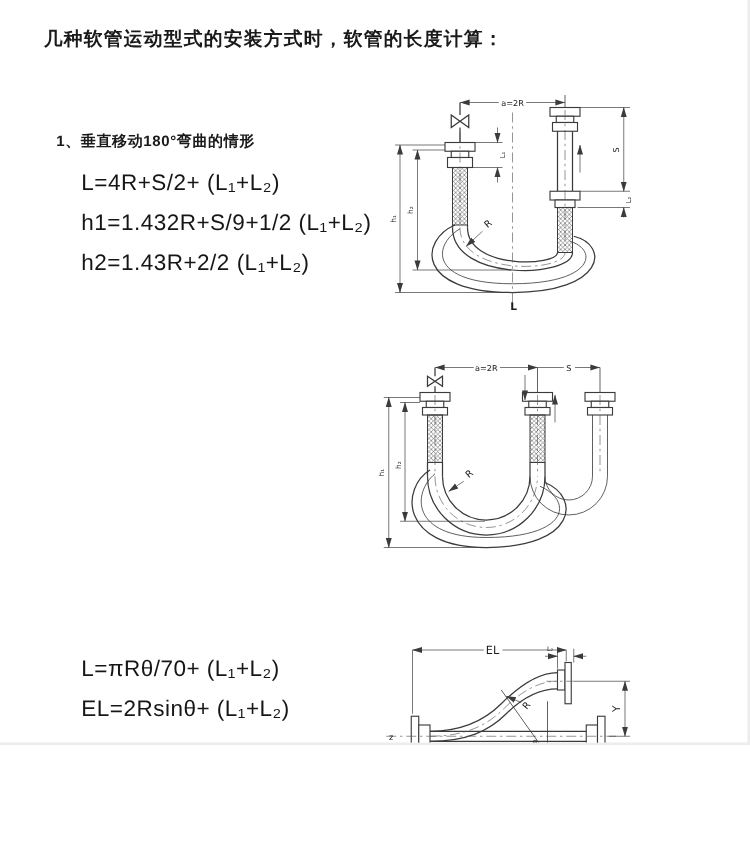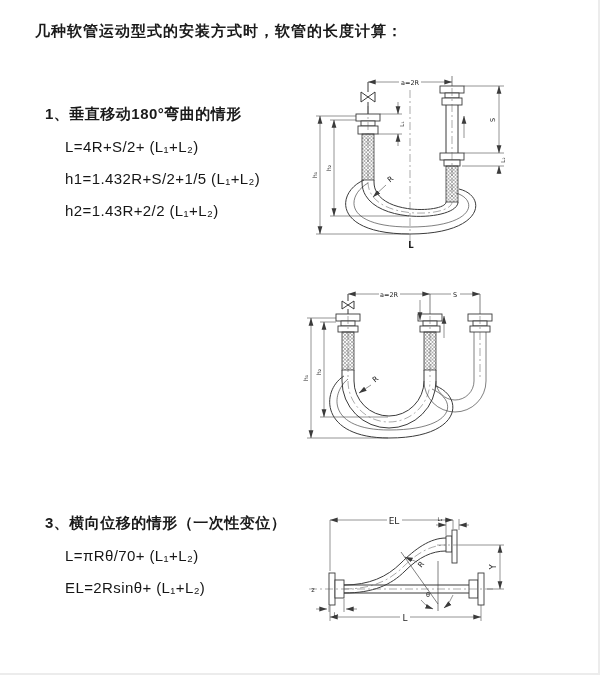--- a/index.html
+++ b/index.html
@@ -1,23 +1,23 @@
 <!DOCTYPE html>
 <html><head>
 <meta charset="utf-8">
 <style>
   html,body{margin:0;padding:0;background:#fff;}
-  .page{position:relative;width:600px;height:675px;background:#fff;overflow:hidden;
+  .page{position:relative;width:600px;height:596px;background:#fff;overflow:hidden;
         font-family:"Liberation Sans","DejaVu Sans",sans-serif;color:#1a1a1a;
         border-right:2px solid #ececec;border-bottom:2px solid #ececec;box-sizing:border-box;}
   .title{position:absolute;left:35px;top:22px;font-size:15px;font-weight:700;letter-spacing:1px;}
   .sec{position:absolute;left:45px;}
   #sec1{top:105px;} #sec2{top:300px;} #sec3{top:514px;}
-  .heading{font-size:15px;font-weight:700;letter-spacing:0.5px;height:20px;}
-  .formula{margin:11px 0 0 20px;font-size:15px;line-height:21px;letter-spacing:0.4px;color:#161616;}
+  .heading{font-size:12px;font-weight:700;letter-spacing:0.5px;height:20px;}
+  .formula{margin:11px 0 0 20px;font-size:18px;line-height:21px;letter-spacing:0.4px;color:#161616;}
   .diag{position:absolute;}
   #d1{left:312px;top:70px;} #d2{left:303px;top:286px;} #d3{left:297px;top:505px;}
   svg text{font-family:"DejaVu Sans",sans-serif;fill:#1c1c1c;}
   .ln{stroke:#3b3b3b;fill:none;stroke-width:1;}
   .thin{stroke:#3b3b3b;fill:none;stroke-width:0.65;}
   .dim{stroke:#3b3b3b;fill:none;stroke-width:0.55;}
   .cdash{stroke:#555;fill:none;stroke-width:0.5;stroke-dasharray:8,3,2,3;}
   .fit{fill:#fff;stroke:#3b3b3b;stroke-width:0.9;}
   .braid{stroke:#3b3b3b;stroke-width:0.8;}
   .wbg{fill:#fff;stroke:none;}
@@ -25,27 +25,26 @@
 </head>
 <body>
 
 <div class="page">
 
   <div class="title">几种软管运动型式的安装方式时，软管的长度计算：</div>
 
   <div class="sec" id="sec1">
     <div class="heading">1、垂直移动180°弯曲的情形</div>
     <div class="formula">L=4R+S/2+ (L₁+L₂)</div>
-    <div class="formula">h1=1.432R+S/2+1/5 (L₁+L₂)</div>
+    <div class="formula">h1=1.432R+S/9+1/2 (L₁+L₂)</div>
     <div class="formula">h2=1.43R+2/2 (L₁+L₂)</div>
   </div>
 
 
   <div class="sec" id="sec3">
-    <div class="heading">3、横向位移的情形（一次性变位）</div>
     <div class="formula">L=πRθ/70+ (L₁+L₂)</div>
     <div class="formula">EL=2Rsinθ+ (L₁+L₂)</div>
   </div>
 
   <svg id="d1" class="diag" width="255" height="185" viewBox="0 0 255 185">
     <defs>
       <marker id="ma" viewBox="0 0 10 10" refX="9.6" refY="5" markerWidth="8" markerHeight="8" markerUnits="userSpaceOnUse" orient="auto-start-reverse">
         <path d="M0,2 L10,5 L0,8 Z" fill="#3b3b3b"></path>
       </marker>
       <pattern id="pa" width="3.5" height="3.5" patternUnits="userSpaceOnUse">

